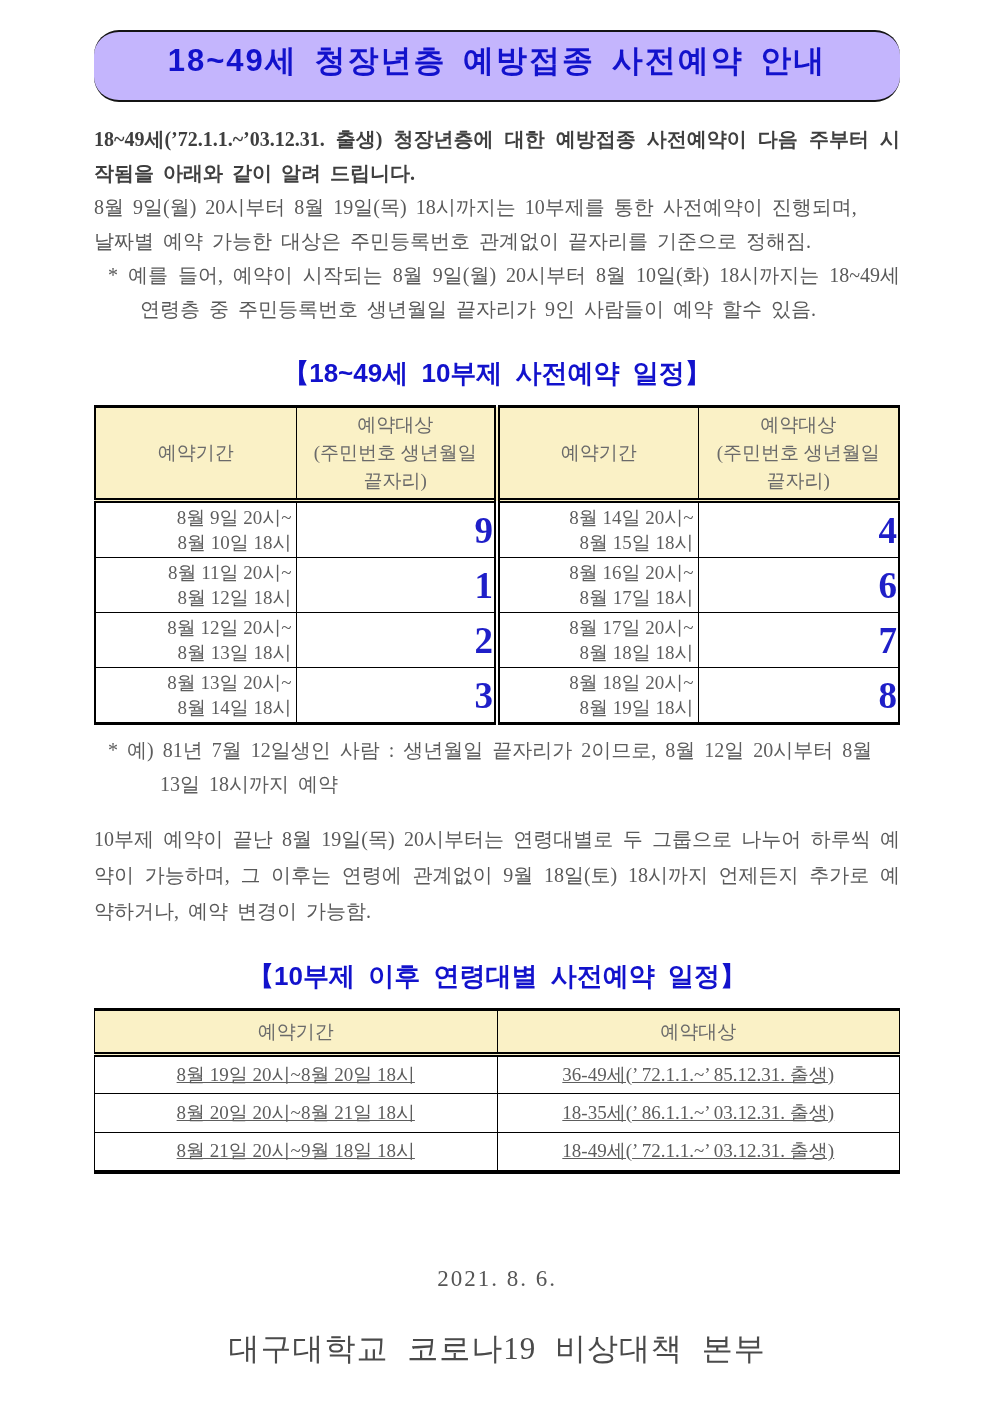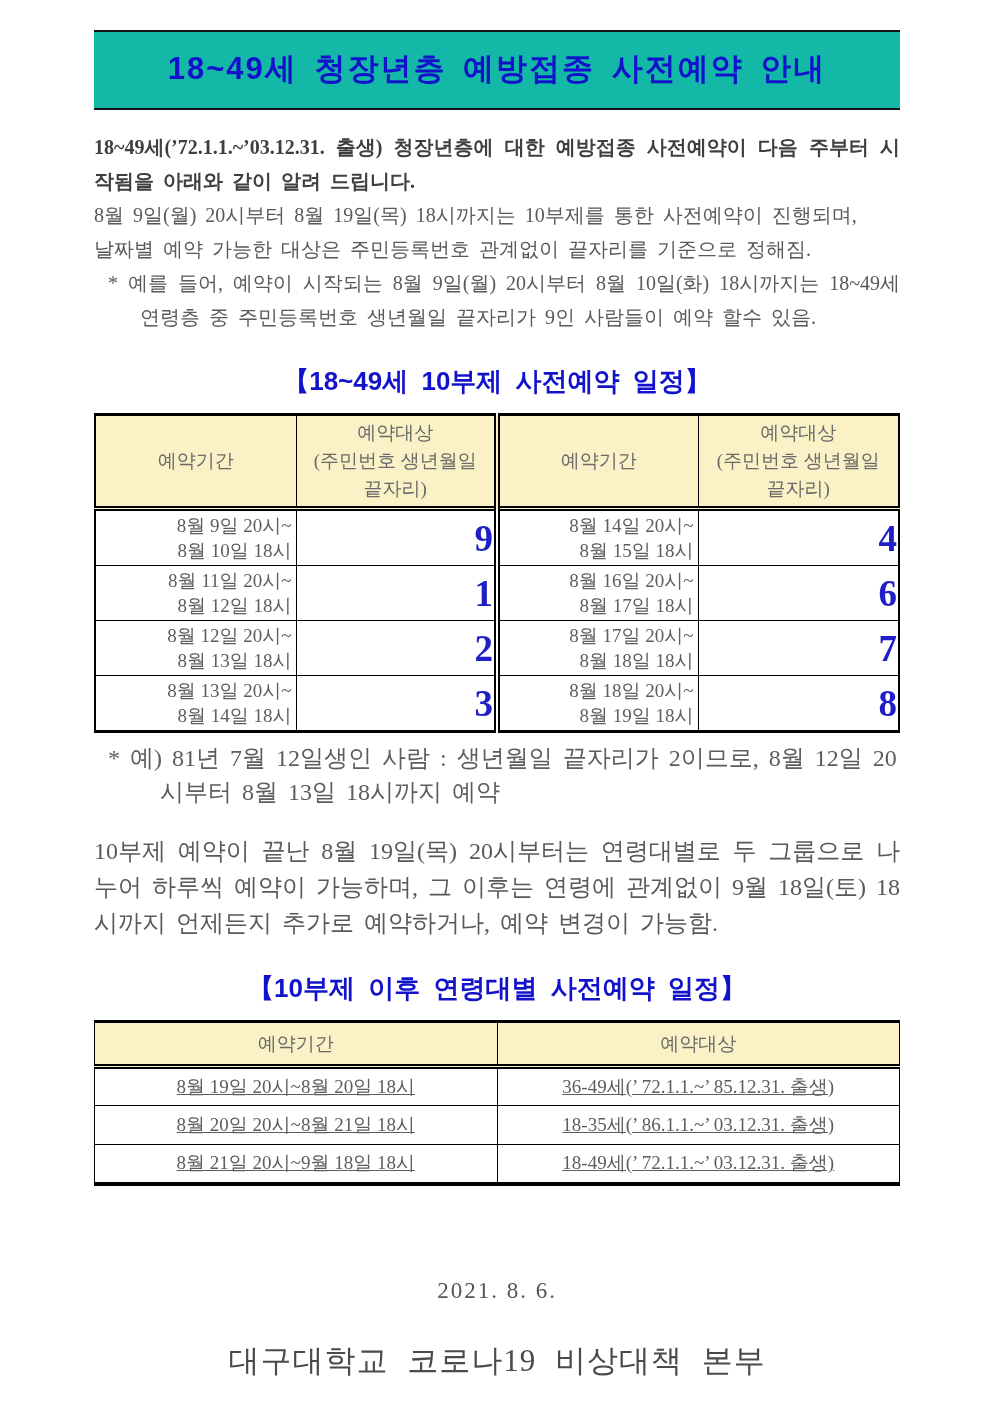--- a/index.html
+++ b/index.html
@@ -10,23 +10,24 @@
     font-family: "Liberation Serif", "DejaVu Serif", serif;
     color: #595959;
     overflow: hidden;
   }
   .page { padding: 30px 92px 0 94px; }
 
   
   .banner {
     border-top: 2px solid #141414;
     border-bottom: 2px solid #141414;
-    background: #14b8a6;
-    text-align: center;
-    padding: 16px 0 18px;
+    background: #c4b5fd;
+    text-align: center;
+    padding: 8px 0 18px;
+    border-radius: 25px;
   }
   .banner .title {
     font-family: "Liberation Sans", "DejaVu Sans", sans-serif;
     font-weight: bold;
     font-size: 31px;
     color: #1212cc;
     letter-spacing: 2px;
     word-spacing: 6px;
   }
 
@@ -83,33 +84,33 @@
     color: #1f1fc8;
     font-size: 37px;
     font-weight: bold;
   }
   .mid { border-left: 6px double #000 !important; }
   table.sched th.hdr-sep, table.sched thead th { border-bottom: 5px double #000; }
 
   
   .footnote {
     margin-top: 8px;
-    font-size: 24px;
+    font-size: 20px;
     line-height: 34px;
     text-align: left;
     color: #5d5d5d;
     padding-left: 66px;
     text-indent: -52px;
     word-spacing: 4px;
   }
 
   
   .middle {
     margin-top: 14px;
-    font-size: 24px;
+    font-size: 20px;
     line-height: 36px;
     text-align: justify;
     word-spacing: 4px;
   }
 
   
   table.age {
     width: 100%;
     border-collapse: collapse;
     table-layout: fixed;

